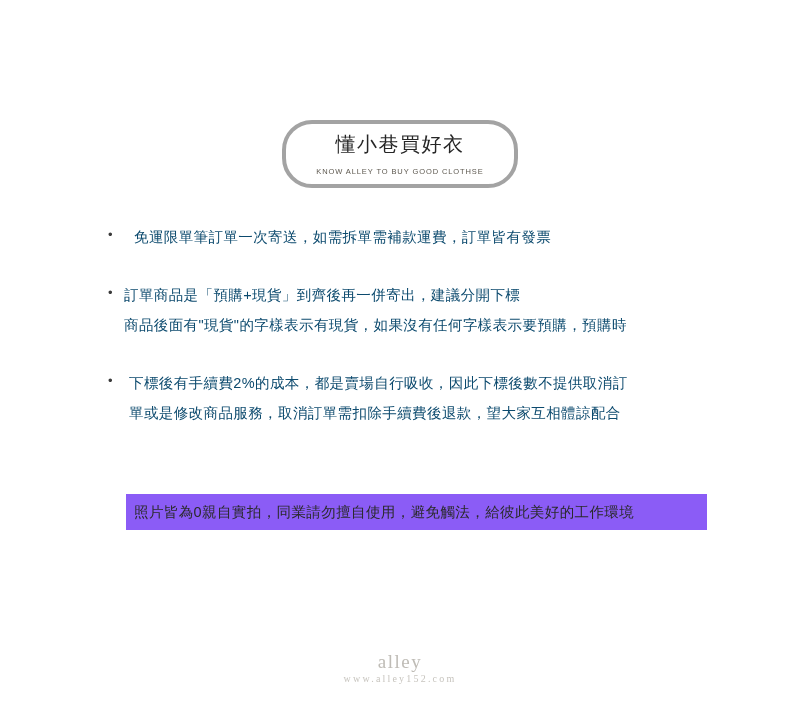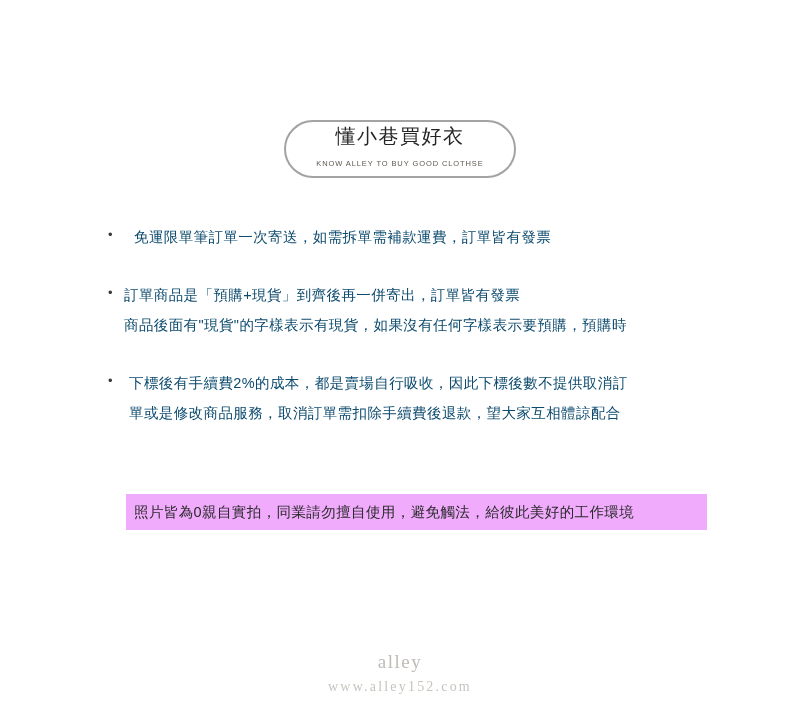--- a/index.html
+++ b/index.html
@@ -24,23 +24,23 @@
   
   .logo-wrap {
     position: absolute;
     top: 120px;
     left: 0;
     width: 800px;
     display: flex;
     justify-content: center;
   }
   .logo-box {
-    border: 2px solid #a3a3a3;
+    border: 4px solid #a3a3a3;
     border-radius: 30px;
-    padding: 3px 30px 8px 30px;
+    padding: 9px 30px 8px 30px;
     text-align: center;
     min-width: 150px;
   }
   .logo-main {
     font-size: 20px;
     letter-spacing: 1.5px;
     color: #262626;
     line-height: 1.15;
     white-space: nowrap;
   }
@@ -117,24 +117,23 @@
   }
   .footer-brand {
     font-family: "Liberation Serif", serif;
     font-size: 19px;
     color: #bfbcb6;
     letter-spacing: 1.5px;
     line-height: 1.1;
   }
   .footer-url {
     font-family: "Liberation Serif", serif;
-    font-size: 14px;
+    font-size: 10px;
     color: #c7c4be;
     letter-spacing: 2.2px;
-    margin-top: 6px;
   }
 </style>
 </head>
 <body>
 
 <div class="page">
 
   <div class="logo-wrap">
     <div class="logo-box">
       <div class="logo-main">懂小巷買好衣</div>
@@ -147,36 +146,36 @@
     <div class="bullet-row row-1">
       <div class="dot">•</div>
       <div class="lines">
         <div class="ln">免運限單筆訂單一次寄送，如需拆單需補款運費，訂單皆有發票</div>
       </div>
     </div>
 
     <div class="bullet-row row-2">
       <div class="dot">•</div>
       <div class="lines">
-        <div class="ln">訂單商品是「預購+現貨」到齊後再一併寄出，訂單皆有發票</div>
+        <div class="ln">訂單商品是「預購+現貨」到齊後再一併寄出，建議分開下標</div>
         <div class="ln">商品後面有"現貨"的字樣表示有現貨，如果沒有任何字樣表示要預購，預購時</div>
       </div>
     </div>
 
     <div class="bullet-row row-3">
       <div class="dot">•</div>
       <div class="lines">
         <div class="ln">下標後有手續費2%的成本，都是賣場自行吸收，因此下標後數不提供取消訂</div>
         <div class="ln">單或是修改商品服務，取消訂單需扣除手續費後退款，望大家互相體諒配合</div>
       </div>
     </div>
 
   </div>
 
-  <div class="notice" style="background: #f0abfc;">
+  <div class="notice" style="background: #8b5cf6;">
     <div class="notice-text">照片皆為0親自實拍，同業請勿擅自使用，避免觸法，給彼此美好的工作環境</div>
   </div>
 
   <div class="footer">
     <div class="footer-brand">alley</div>
     <div class="footer-url">www.alley152.com</div>
   </div>
 
 </div>
 

